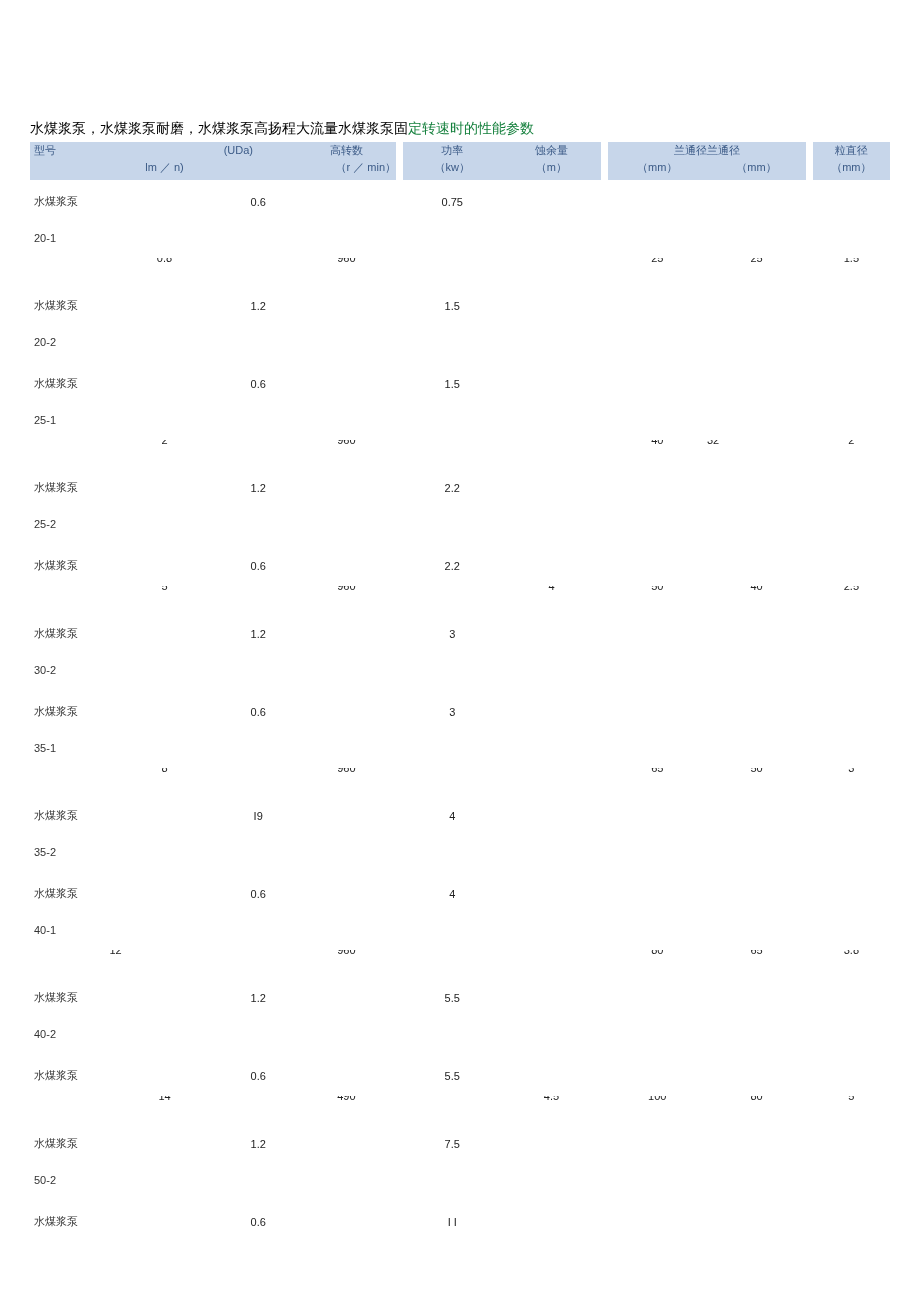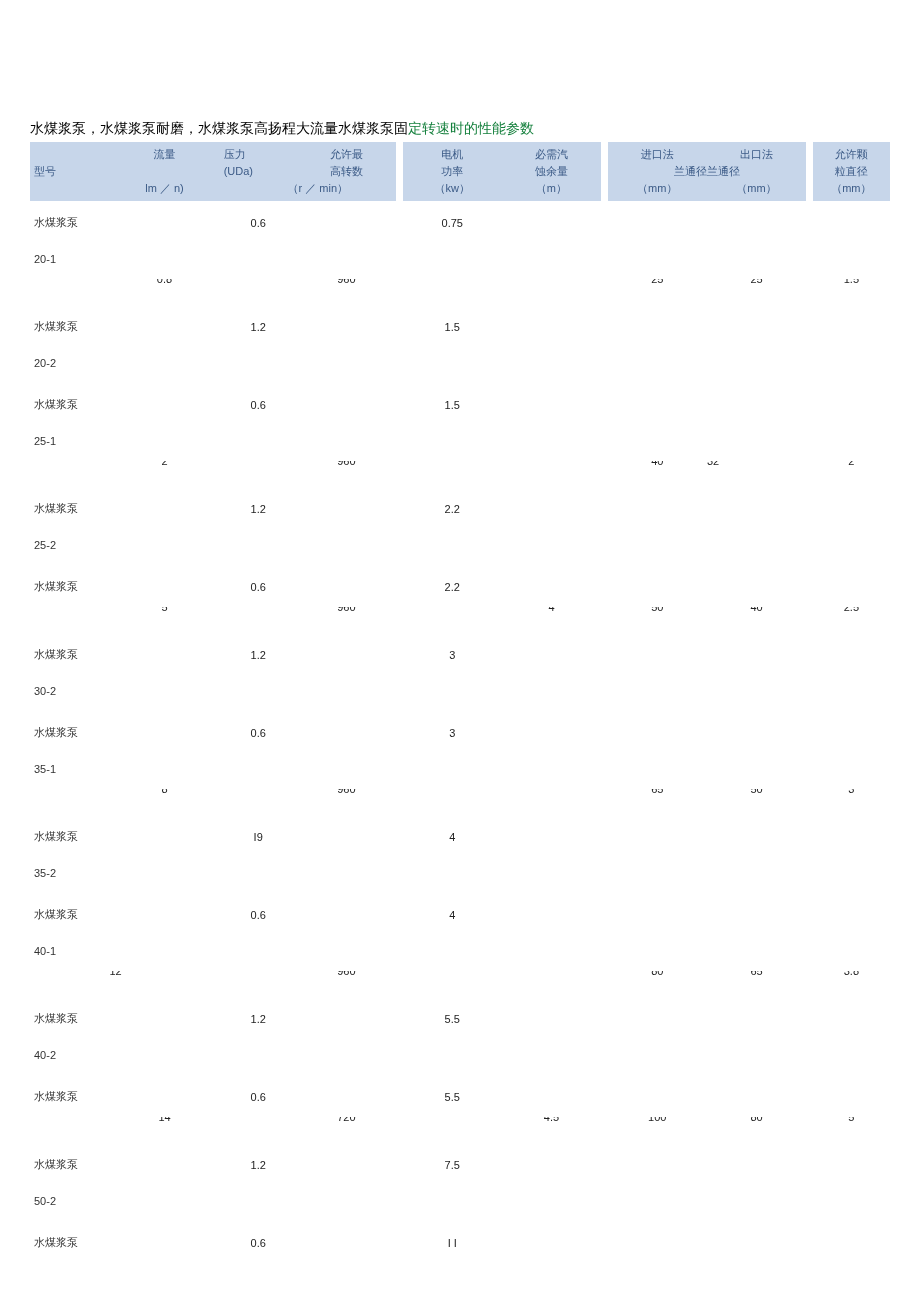--- a/index.html
+++ b/index.html
@@ -89,52 +89,38 @@
         <col class="sp">
       <col class="c4">
         <col class="c5">
         <col class="sp">
       <col class="c6">
         <col class="c7">
         <col class="sp">
       <col class="c8">
     </colgroup>
     <thead>
-      <tr class="hdr r1">
-        <td class="left"></td>
-        <td style="text-align:center;">流量</td>
-        <td class="left">压力</td>
-        <td>允许最</td>
-        <td class="hspacer"></td>
-        <td>电机</td>
-        <td>必需汽</td>
-        <td class="hspacer"></td>
-        <td>进口法</td>
-        <td>出口法</td>
-        <td class="hspacer"></td>
-        <td>允许颗</td>
-      </tr>
       <tr class="hdr r2">
         <td class="left">型号</td>
         <td></td>
         <td class="left">(UDa)</td>
         <td>高转数</td>
         <td class="hspacer"></td>
         <td>功率</td>
         <td>蚀余量</td>
         <td class="hspacer"></td>
         <td style="text-align:right;">兰通径</td>
         <td style="text-align:left;">兰通径</td>
         <td class="hspacer"></td>
         <td>粒直径</td>
       </tr>
       <tr class="hdr r3">
         <td class="left"></td>
         <td>lm ／ n)</td>
-        <td colspan="2" style="text-align:center;padding-left:20px;">（r ／ min）</td>
+        <td colspan="2" style="text-align:right;padding-left:20px;">（r ／ min）</td>
         <td class="hspacer"></td>
         <td>（kw）</td>
         <td>（m）</td>
         <td class="hspacer"></td>
         <td>（mm）</td>
         <td>（mm）</td>
         <td class="hspacer"></td>
         <td>（mm）</td>
       </tr>
     </thead>
@@ -549,21 +535,21 @@
           <td></td>
           <td class="num"></td>
         </tr>
         <tr style="height: 0px;">
           <td class="model"></td>
           <td class="num" style="height: 0px; position: relative;">
             <span style="position: absolute; left: 0px; right: 0px; top: -6px; text-align: center;">14</span>
           </td>
           <td class="num"></td>
           <td class="num" style="height: 0px; position: relative;">
-            <span style="position: absolute; left: 0px; right: 0px; top: -6px; text-align: center;">720</span>
+            <span style="position: absolute; left: 0px; right: 0px; top: -6px; text-align: center;">490</span>
           </td>
           <td></td>
           <td class="num"></td>
           <td class="num" style="height: 0px; position: relative;">
             <span style="position: absolute; left: 0px; right: 0px; top: -6px; text-align: center;">4.5</span>
           </td>
           <td></td>
           <td class="num" style="height: 0px; position: relative;">
             <span style="position: absolute; left: 0px; right: 0px; top: -6px; text-align: center;">100</span>
           </td>

